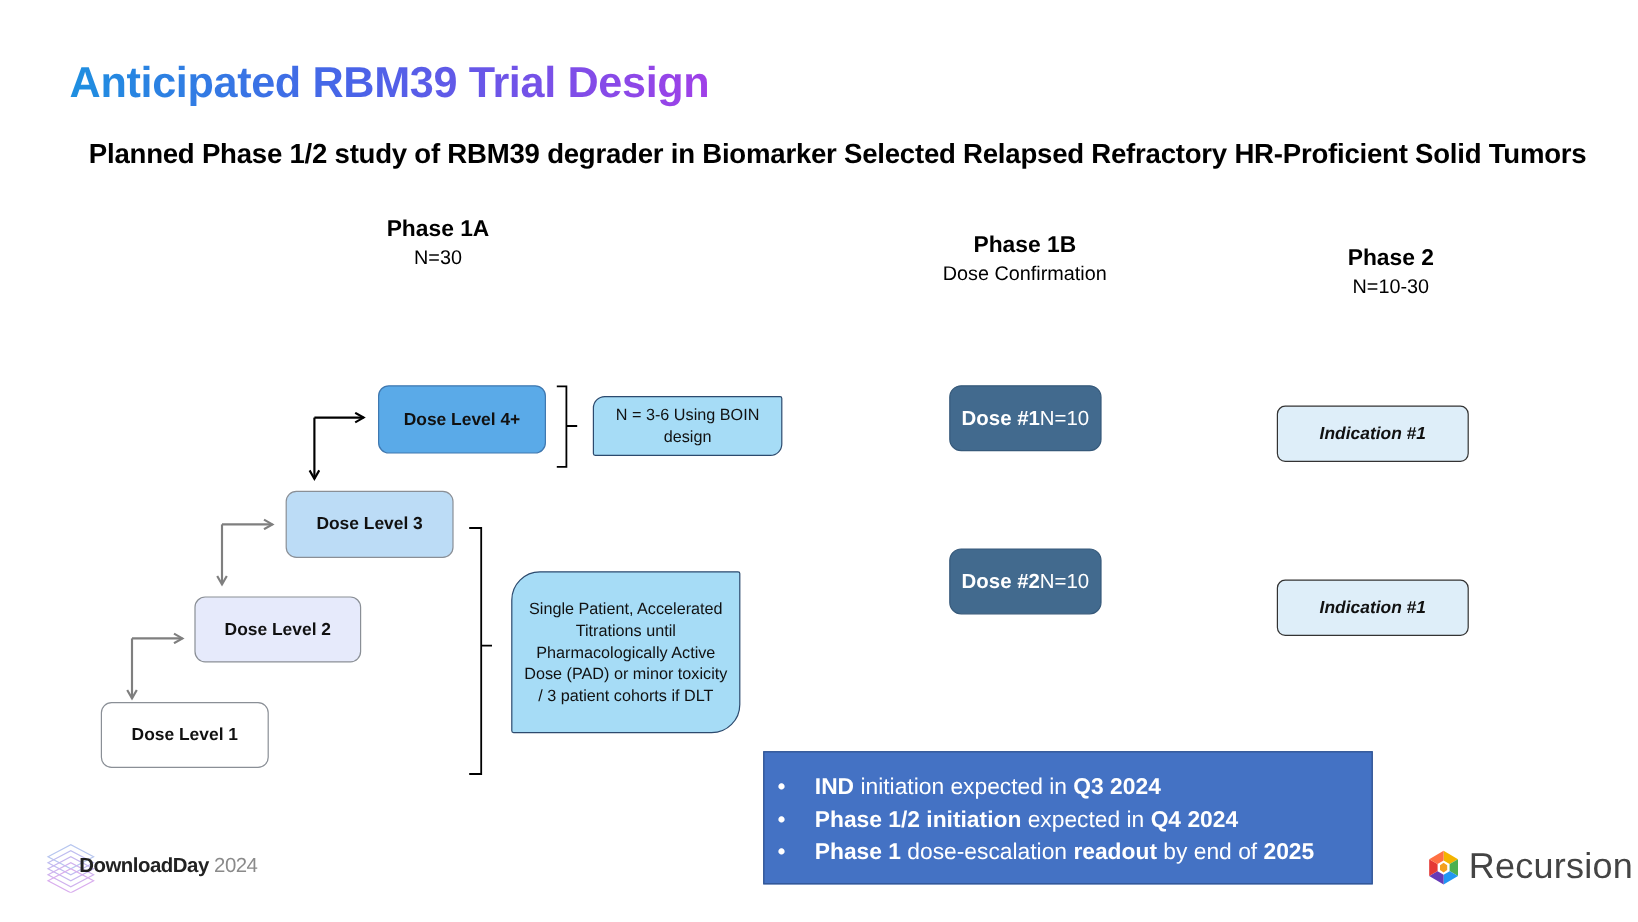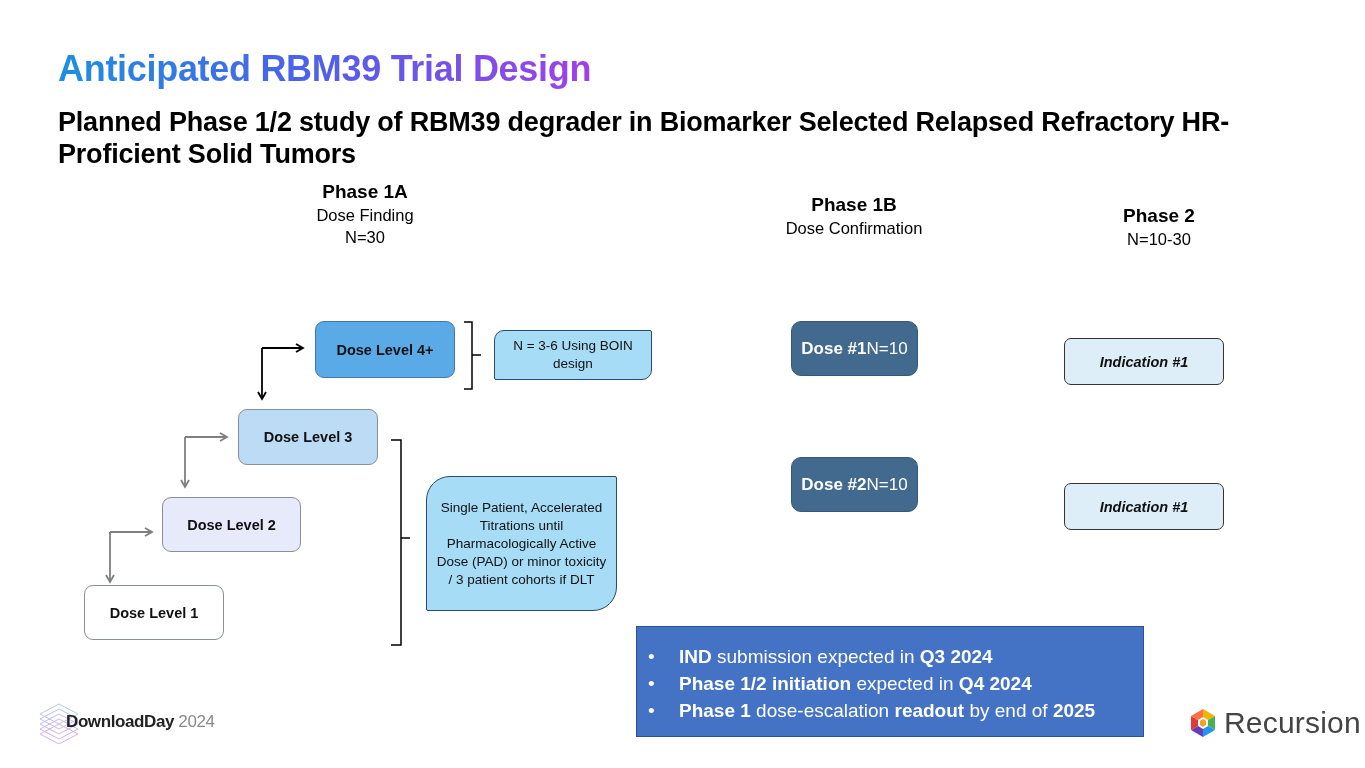--- a/index.html
+++ b/index.html
@@ -8,21 +8,21 @@
     background: #ffffff; font-family: "Liberation Sans", sans-serif; color: #000;
   }
   .abs { position: absolute; }
   .title {
     left: 58px; top: 48px; font-size: 36px; font-weight: bold; white-space: nowrap;
     background: linear-gradient(90deg, #1e8fe0 0%, #4a63e8 45%, #a040e8 100%);
     -webkit-background-clip: text; background-clip: text; color: transparent;
     letter-spacing: -0.3px;
   }
   .subtitle {
-    left: 58px; top: 106px; width: 1250px; font-size: 27px; font-weight: bold; line-height: 32px;
+    left: 74px; top: 106px; width: 1250px; font-size: 23px; font-weight: bold; line-height: 44px;
     letter-spacing: -0.2px;
   }
   .phase-head { text-align: center; font-size: 16.5px; line-height: 22px; }
   .phase-head .ph-title { font-weight: bold; font-size: 19px; line-height: 24px; }
   .box {
     position: absolute; display: flex; align-items: center; justify-content: center;
     text-align: center; box-sizing: border-box; border-radius: 9px;
     font-weight: bold; font-size: 14.5px; color: #111;
   }
   .dl4 { left: 315px; top: 321px; width: 140px; height: 57px; background: #5aaae8; border: 1.5px solid #3f78b0; }
@@ -67,21 +67,20 @@
   .rec-text { font-size: 30px; color: #444; margin-left: 7px; letter-spacing: 0.2px; }
 </style>
 </head>
 <body>
 
 <div class="abs title">Anticipated RBM39 Trial Design</div>
 <div class="abs subtitle">Planned Phase 1/2 study of RBM39 degrader in Biomarker Selected Relapsed Refractory HR-Proficient Solid Tumors</div>
 
 <div class="abs phase-head" style="left:230px; top:180px; width:270px;">
   <div class="ph-title">Phase 1A</div>
-  <div>Dose Finding</div>
   <div>N=30</div>
 </div>
 
 <div class="abs phase-head" style="left:754px; top:193px; width:200px;">
   <div class="ph-title">Phase 1B</div>
   <div>Dose Confirmation</div>
 </div>
 
 <div class="abs phase-head" style="left:1079px; top:204px; width:160px;">
   <div class="ph-title">Phase 2</div>
@@ -135,21 +134,21 @@
   <div>N=10</div>
 </div>
 
 <div class="ind" style="top:338px;">Indication #1</div>
 <div class="ind" style="top:483px;">Indication #1</div>
 
 <div class="abs callout">
   <ul>
     <li>
       <span class="bullet">•</span>
-      <b>IND</b><span> submission expected in </span><b>Q3 2024</b>
+      <b>IND</b><span> initiation expected in </span><b>Q3 2024</b>
     </li>
     <li>
       <span class="bullet">•</span>
       <b>Phase 1/2 initiation</b><span> expected in </span><b>Q4 2024</b>
     </li>
     <li>
       <span class="bullet">•</span>
       <b>Phase 1</b><span> dose-escalation </span><b>readout</b><span> by end of </span><b>2025</b>
     </li>
   </ul>

